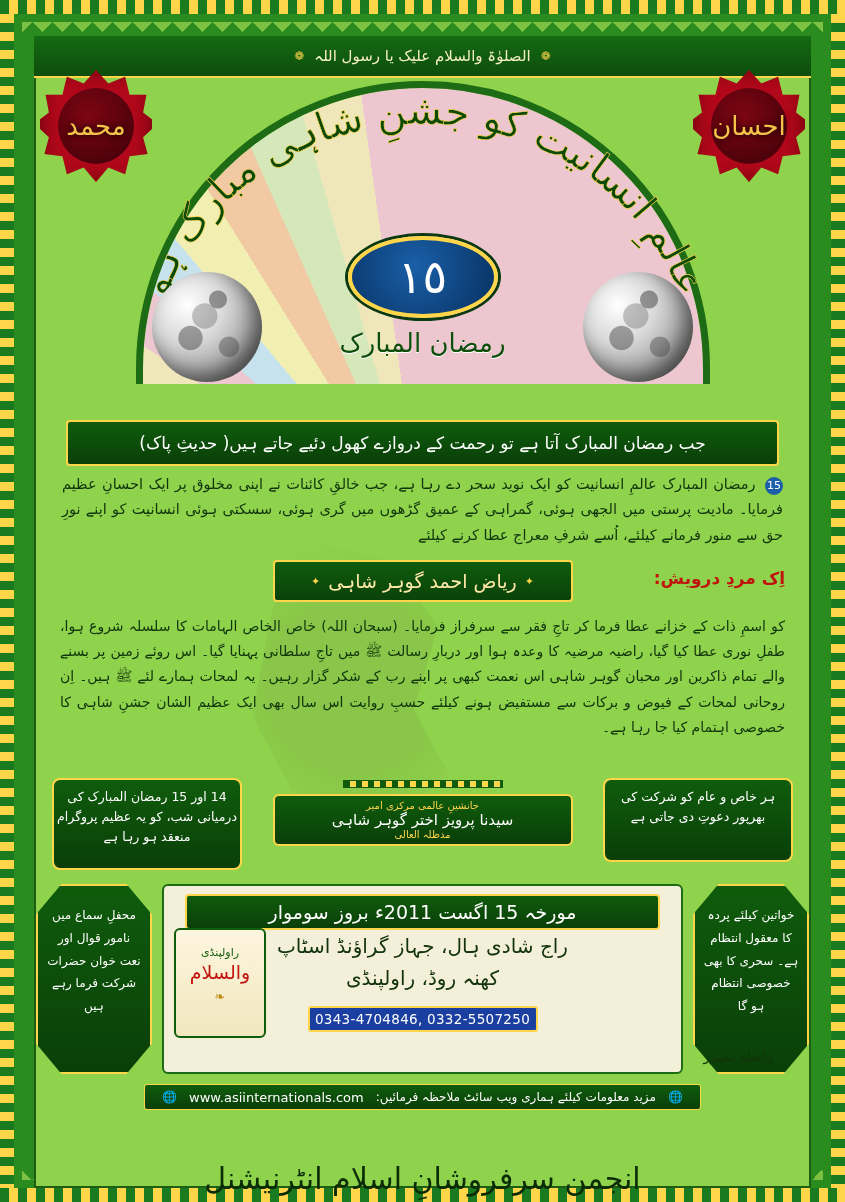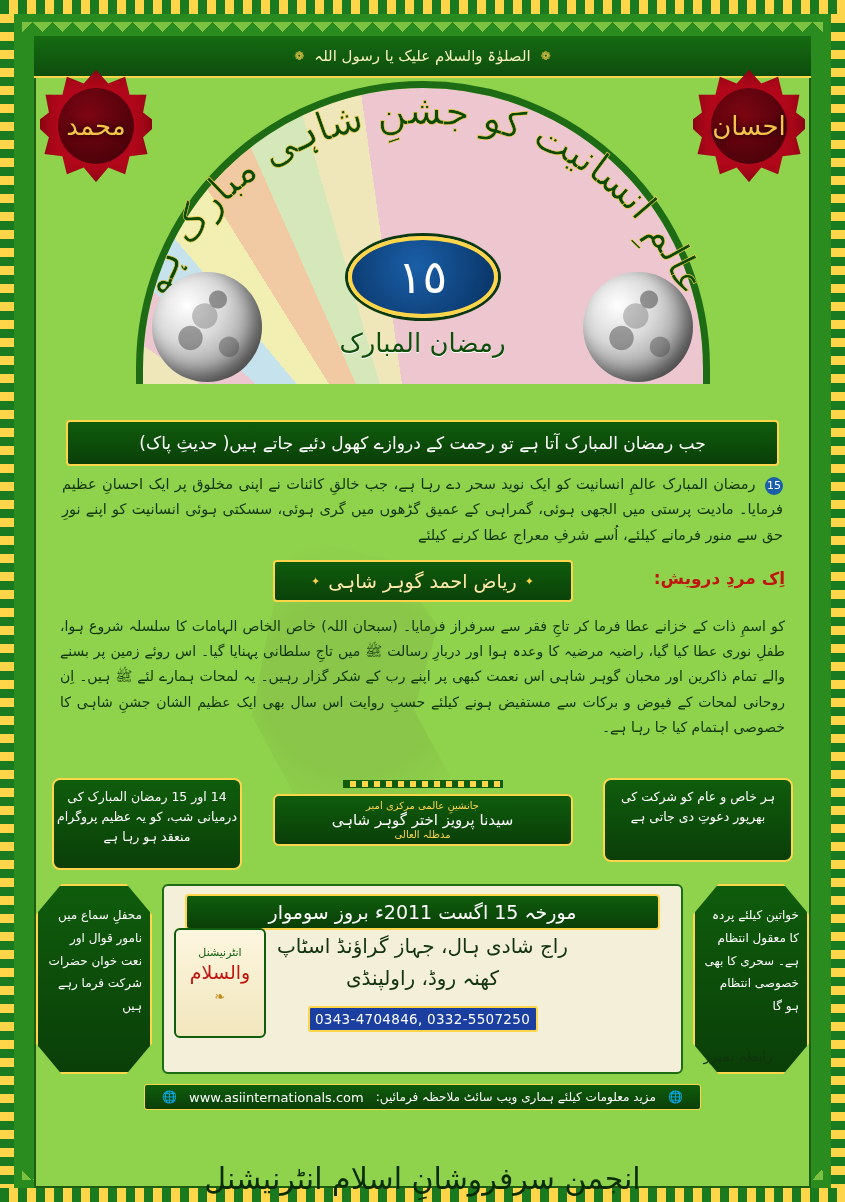--- a/index.html
+++ b/index.html
@@ -372,20 +372,21 @@
     position: absolute;
     top: 848px;
     width: 116px; height: 190px;
     background: linear-gradient(#0f5c0c, #0a3f08);
     border: 2px solid #ffd54a;
     clip-path: polygon(22% 0, 78% 0, 100% 16%, 100% 84%, 78% 100%, 22% 100%, 0 84%, 0 16%);
     color: #fff;
     direction: rtl;
     font-size: 12px;
     line-height: 1.9;
+    text-align: center;
     padding: 18px 8px;
   }
   .oct.left { left: 2px; }
   .oct.right { right: 2px; }
   
   .stamp {
     position: absolute;
     left: 140px; top: 892px;
     width: 92px; height: 110px;
     background: linear-gradient(#fdf6df, #f1e6bd);
@@ -522,21 +523,21 @@
       <div class="date-bar">مورخہ 15 اگست 2011ء بروز سوموار</div>
       <div class="venue">
         <div>راج شادی ہال، جہاز گراؤنڈ اسٹاپ</div>
         <div>کھنہ روڈ، راولپنڈی</div>
       </div>
       <div class="phone-bar">0343-4704846, 0332-5507250</div>
       <div class="contact-label">رابطہ نمبرز</div>
     </div>
 
     <div class="stamp">
-      <div class="s1">انٹرنیشنل</div>
+      <div class="s1">راولپنڈی</div>
       <div class="s2">والسلام</div>
       <div class="orn">❧</div>
     </div>
 
     <div class="web-bar">
       <span class="web-icon">🌐</span>
       <span class="url">www.asiinternationals.com</span>
       <span class="urdu">مزید معلومات کیلئے ہماری ویب سائٹ ملاحظہ فرمائیں:</span>
       <span class="web-icon">🌐</span>
     </div>

